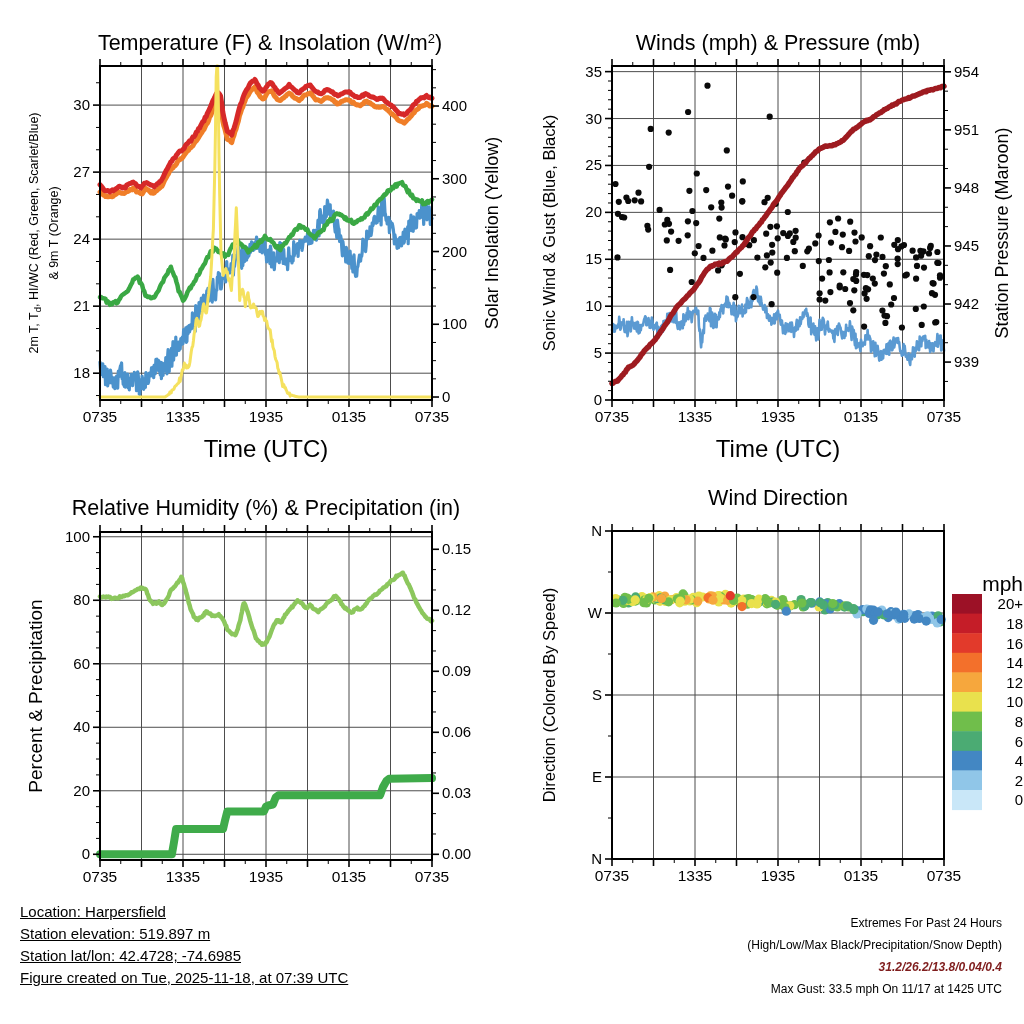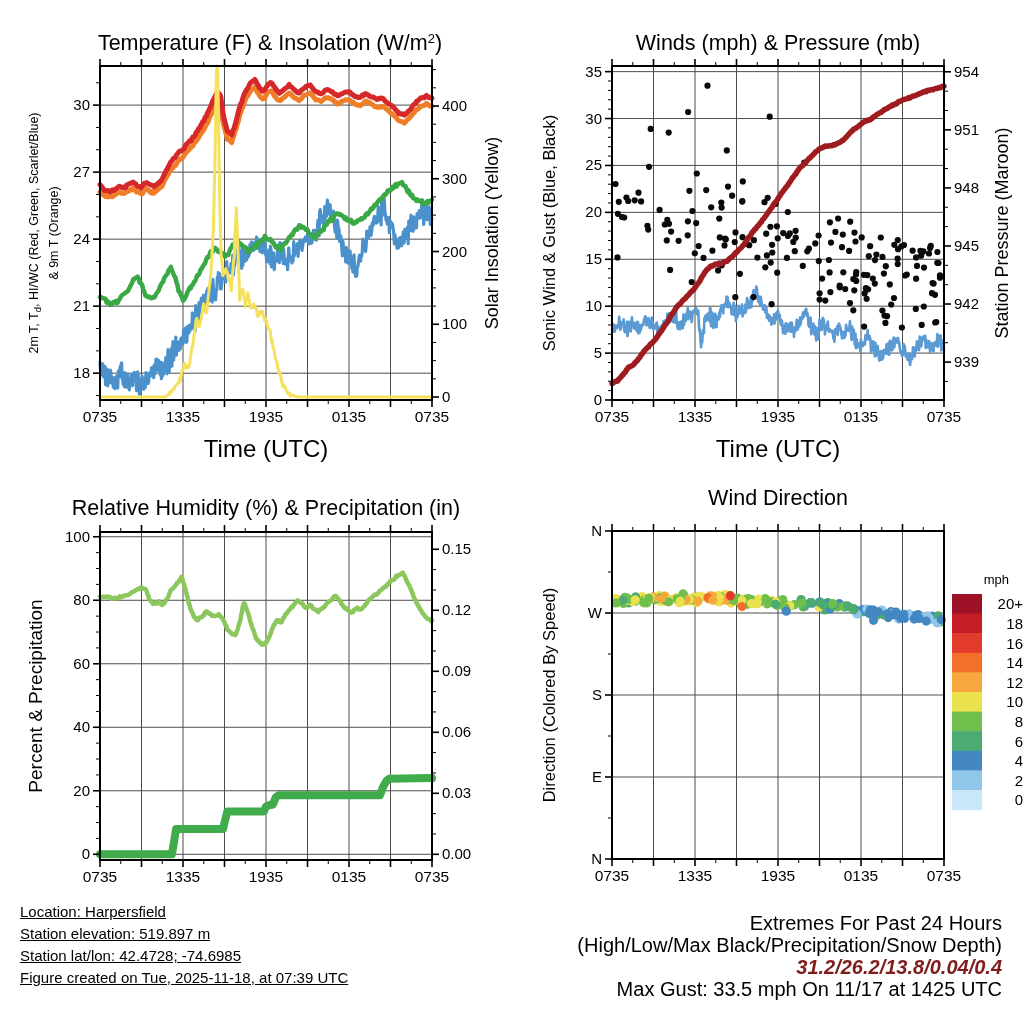--- a/index.html
+++ b/index.html
@@ -6,21 +6,21 @@
   .fig{position:relative;width:1024px;height:1024px;background:#fff;overflow:hidden;
        font-family:"Liberation Sans",sans-serif;color:#000;}
   .fig svg{position:absolute;left:0;top:0;font-family:"Liberation Sans",sans-serif;}
   .ct{position:absolute;transform:translateX(-50%);white-space:nowrap;font-size:21.5px;}
   .xl{font-size:24px;}
   .rot{position:absolute;transform:translate(-50%,-50%) rotate(-90deg);white-space:nowrap;text-align:center;}
   .sup{font-size:13px;vertical-align:7px;}
   .sub{font-size:9.5px;vertical-align:-3px;}
   .fl{position:absolute;left:20px;top:901px;font-size:15px;line-height:22px;text-decoration:underline;}
   .fc{position:absolute;left:0;top:1003px;width:100%;text-align:center;font-size:13.5px;color:#9b9b9b;}
-  .fr{position:absolute;right:22px;top:912px;text-align:right;font-size:20px;line-height:22px;}
+  .fr{position:absolute;right:22px;top:912px;text-align:right;font-size:12px;line-height:22px;}
   .red{color:#7f1d1d;font-weight:bold;font-style:italic;}
 </style>
 </head>
 <body>
 
 <div class="fig">
 
   <svg id="plots" width="1024" height="1024" viewBox="0 0 1024 1024">
       <g>
         <g stroke="#4d4d4d" stroke-width="1">
@@ -884,21 +884,21 @@
   <div class="rot" style="left:44px;top:233px;font-size:12.5px;line-height:16px">
     <div><span>2m T, T</span><span class="sub">d</span><span>, HI/WC (Red, Green, Scarlet/Blue)</span></div>
     <div>&amp; 9m T (Orange)</div>
   </div>
   <div class="rot" style="left:492px;top:233px;font-size:18px">Solar Insolation (Yellow)</div>
   <div class="rot" style="left:549px;top:233px;font-size:16.5px">Sonic Wind &amp; Gust (Blue, Black)</div>
   <div class="rot" style="left:1002px;top:233px;font-size:18px">Station Pressure (Maroon)</div>
   <div class="rot" style="left:36px;top:696px;font-size:19px">Percent &amp; Precipitation</div>
   <div class="rot" style="left:549px;top:695px;font-size:16.5px">Direction (Colored By Speed)</div>
 
-  <div style="position:absolute;right:15px;top:572px;font-size:13px">mph</div>
+  <div style="position:absolute;right:1px;top:572px;font-size:21px">mph</div>
 
   <div class="fl">
     <div>Location: Harpersfield</div>
     <div>Station elevation: 519.897 m</div>
     <div>Station lat/lon: 42.4728; -74.6985</div>
     <div>Figure created on Tue, 2025-11-18, at 07:39 UTC</div>
   </div>
   <div class="fr">
     <div>Extremes For Past 24 Hours</div>
     <div>(High/Low/Max Black/Precipitation/Snow Depth)</div>

